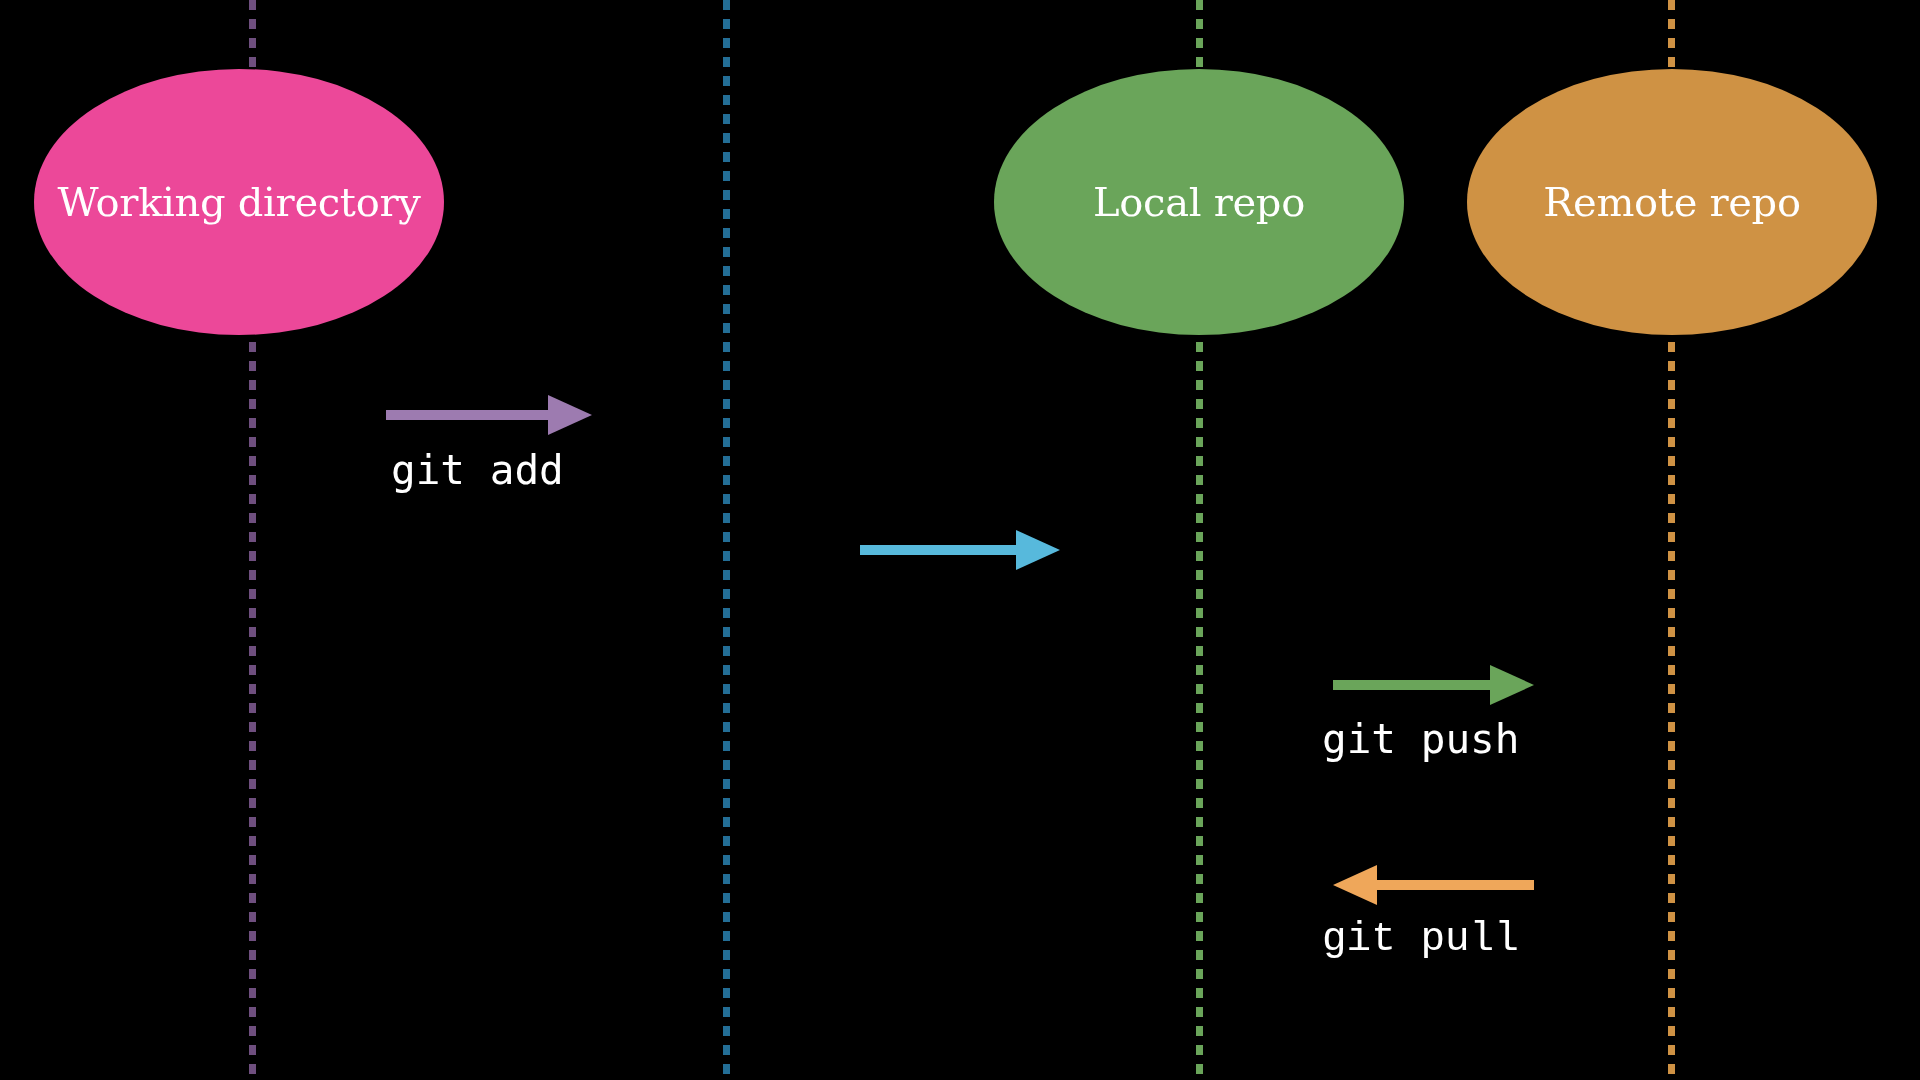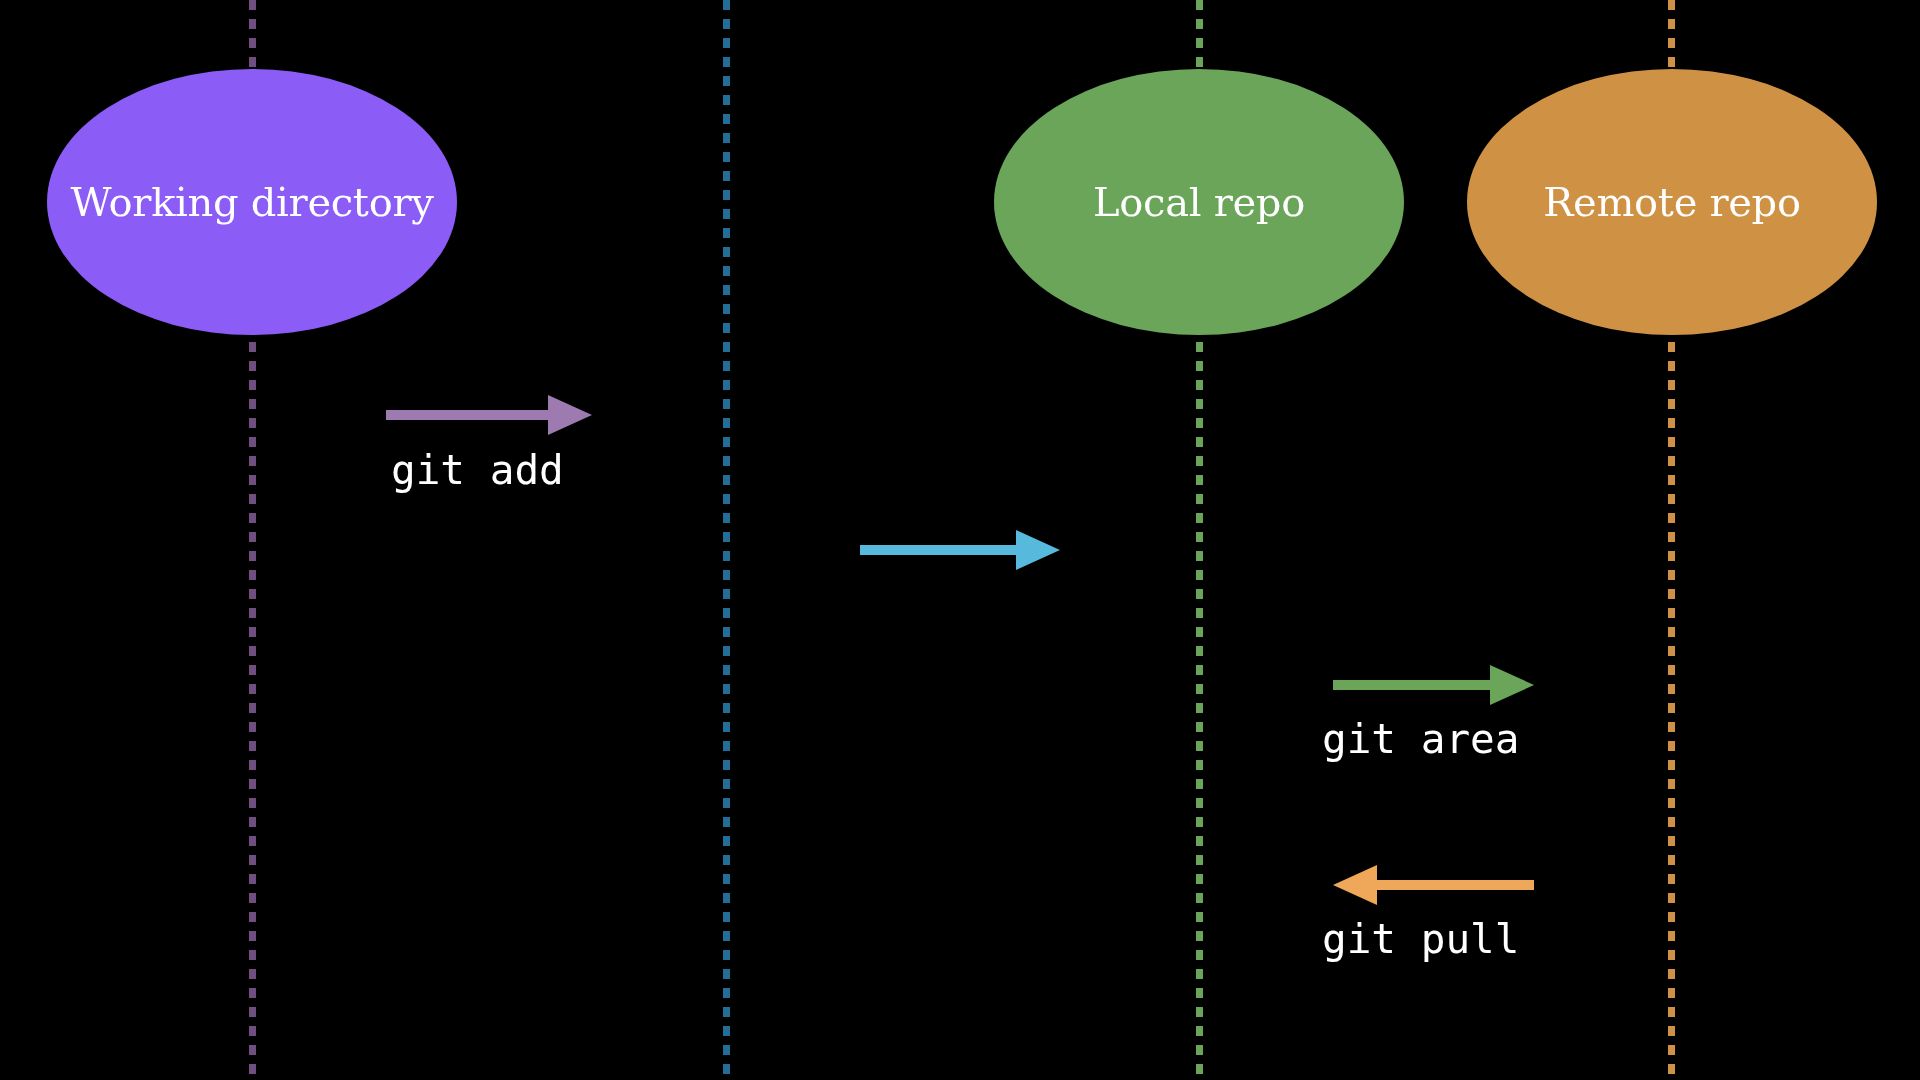--- a/index.html
+++ b/index.html
@@ -312,21 +312,21 @@
       <span class="dash" style="top:931px;background:#cf9244"></span>
       <span class="dash" style="top:950px;background:#cf9244"></span>
       <span class="dash" style="top:969px;background:#cf9244"></span>
       <span class="dash" style="top:988px;background:#cf9244"></span>
       <span class="dash" style="top:1007px;background:#cf9244"></span>
       <span class="dash" style="top:1026px;background:#cf9244"></span>
       <span class="dash" style="top:1045px;background:#cf9244"></span>
       <span class="dash" style="top:1064px;background:#cf9244"></span>
     </div>
 
-  <div class="node" id="node-0" style="left: 47px; top: 69px; width: 410px; height: 266px; background: #8b5cf6;">
+  <div class="node" id="node-0" style="left: 34px; top: 69px; width: 410px; height: 266px; background: #ec4899;">
     <span class="node-label">Working directory</span>
   </div>
   <div class="node" id="node-3" style="left: 1467px; top: 69px; width: 410px; height: 266px; background: rgb(207, 146, 68);">
     <span class="node-label">Remote repo</span>
   </div>
   <div class="node" id="node-2" style="left: 994px; top: 69px; width: 410px; height: 266px; background: rgb(106, 165, 90);">
     <span class="node-label">Local repo</span>
   </div>
 
   <div class="arrow" id="arrow-0" style="left: 386px; top: 395px; width: 206px;">
@@ -337,21 +337,21 @@
 
   <div class="arrow" id="arrow-1" style="left: 860px; top: 530px; width: 200px;">
     <div class="shaft" style="background: rgb(87, 185, 220); left: 0px; width: 162px;"></div>
     <div class="head" style="left: 156px; border-left: 44px solid rgb(87, 185, 220);"></div>
   </div>
 
   <div class="arrow" id="arrow-2" style="left: 1333px; top: 665px; width: 201px;">
     <div class="shaft" style="background: rgb(106, 165, 90); left: 0px; width: 163px;"></div>
     <div class="head" style="left: 157px; border-left: 44px solid rgb(106, 165, 90);"></div>
   </div>
-  <div class="arrow-label" id="alabel-2" style="left: 1322px; top: 719px;">git area</div>
+  <div class="arrow-label" id="alabel-2" style="left: 1322px; top: 719px;">git push</div>
 
   <div class="arrow" id="arrow-3" style="left: 1333px; top: 865px; width: 201px;">
     <div class="shaft" style="background: rgb(239, 167, 90); left: 38px; width: 163px;"></div>
     <div class="head" style="left: 0px; border-right: 44px solid rgb(239, 167, 90);"></div>
   </div>
-  <div class="arrow-label" id="alabel-3" style="left: 1322px; top: 919px;">git pull</div>
+  <div class="arrow-label" id="alabel-3" style="left: 1322px; top: 919px; font-family: Liberation Mono, monospace;">git pull</div>
 
 </div>
 
 </body></html>

